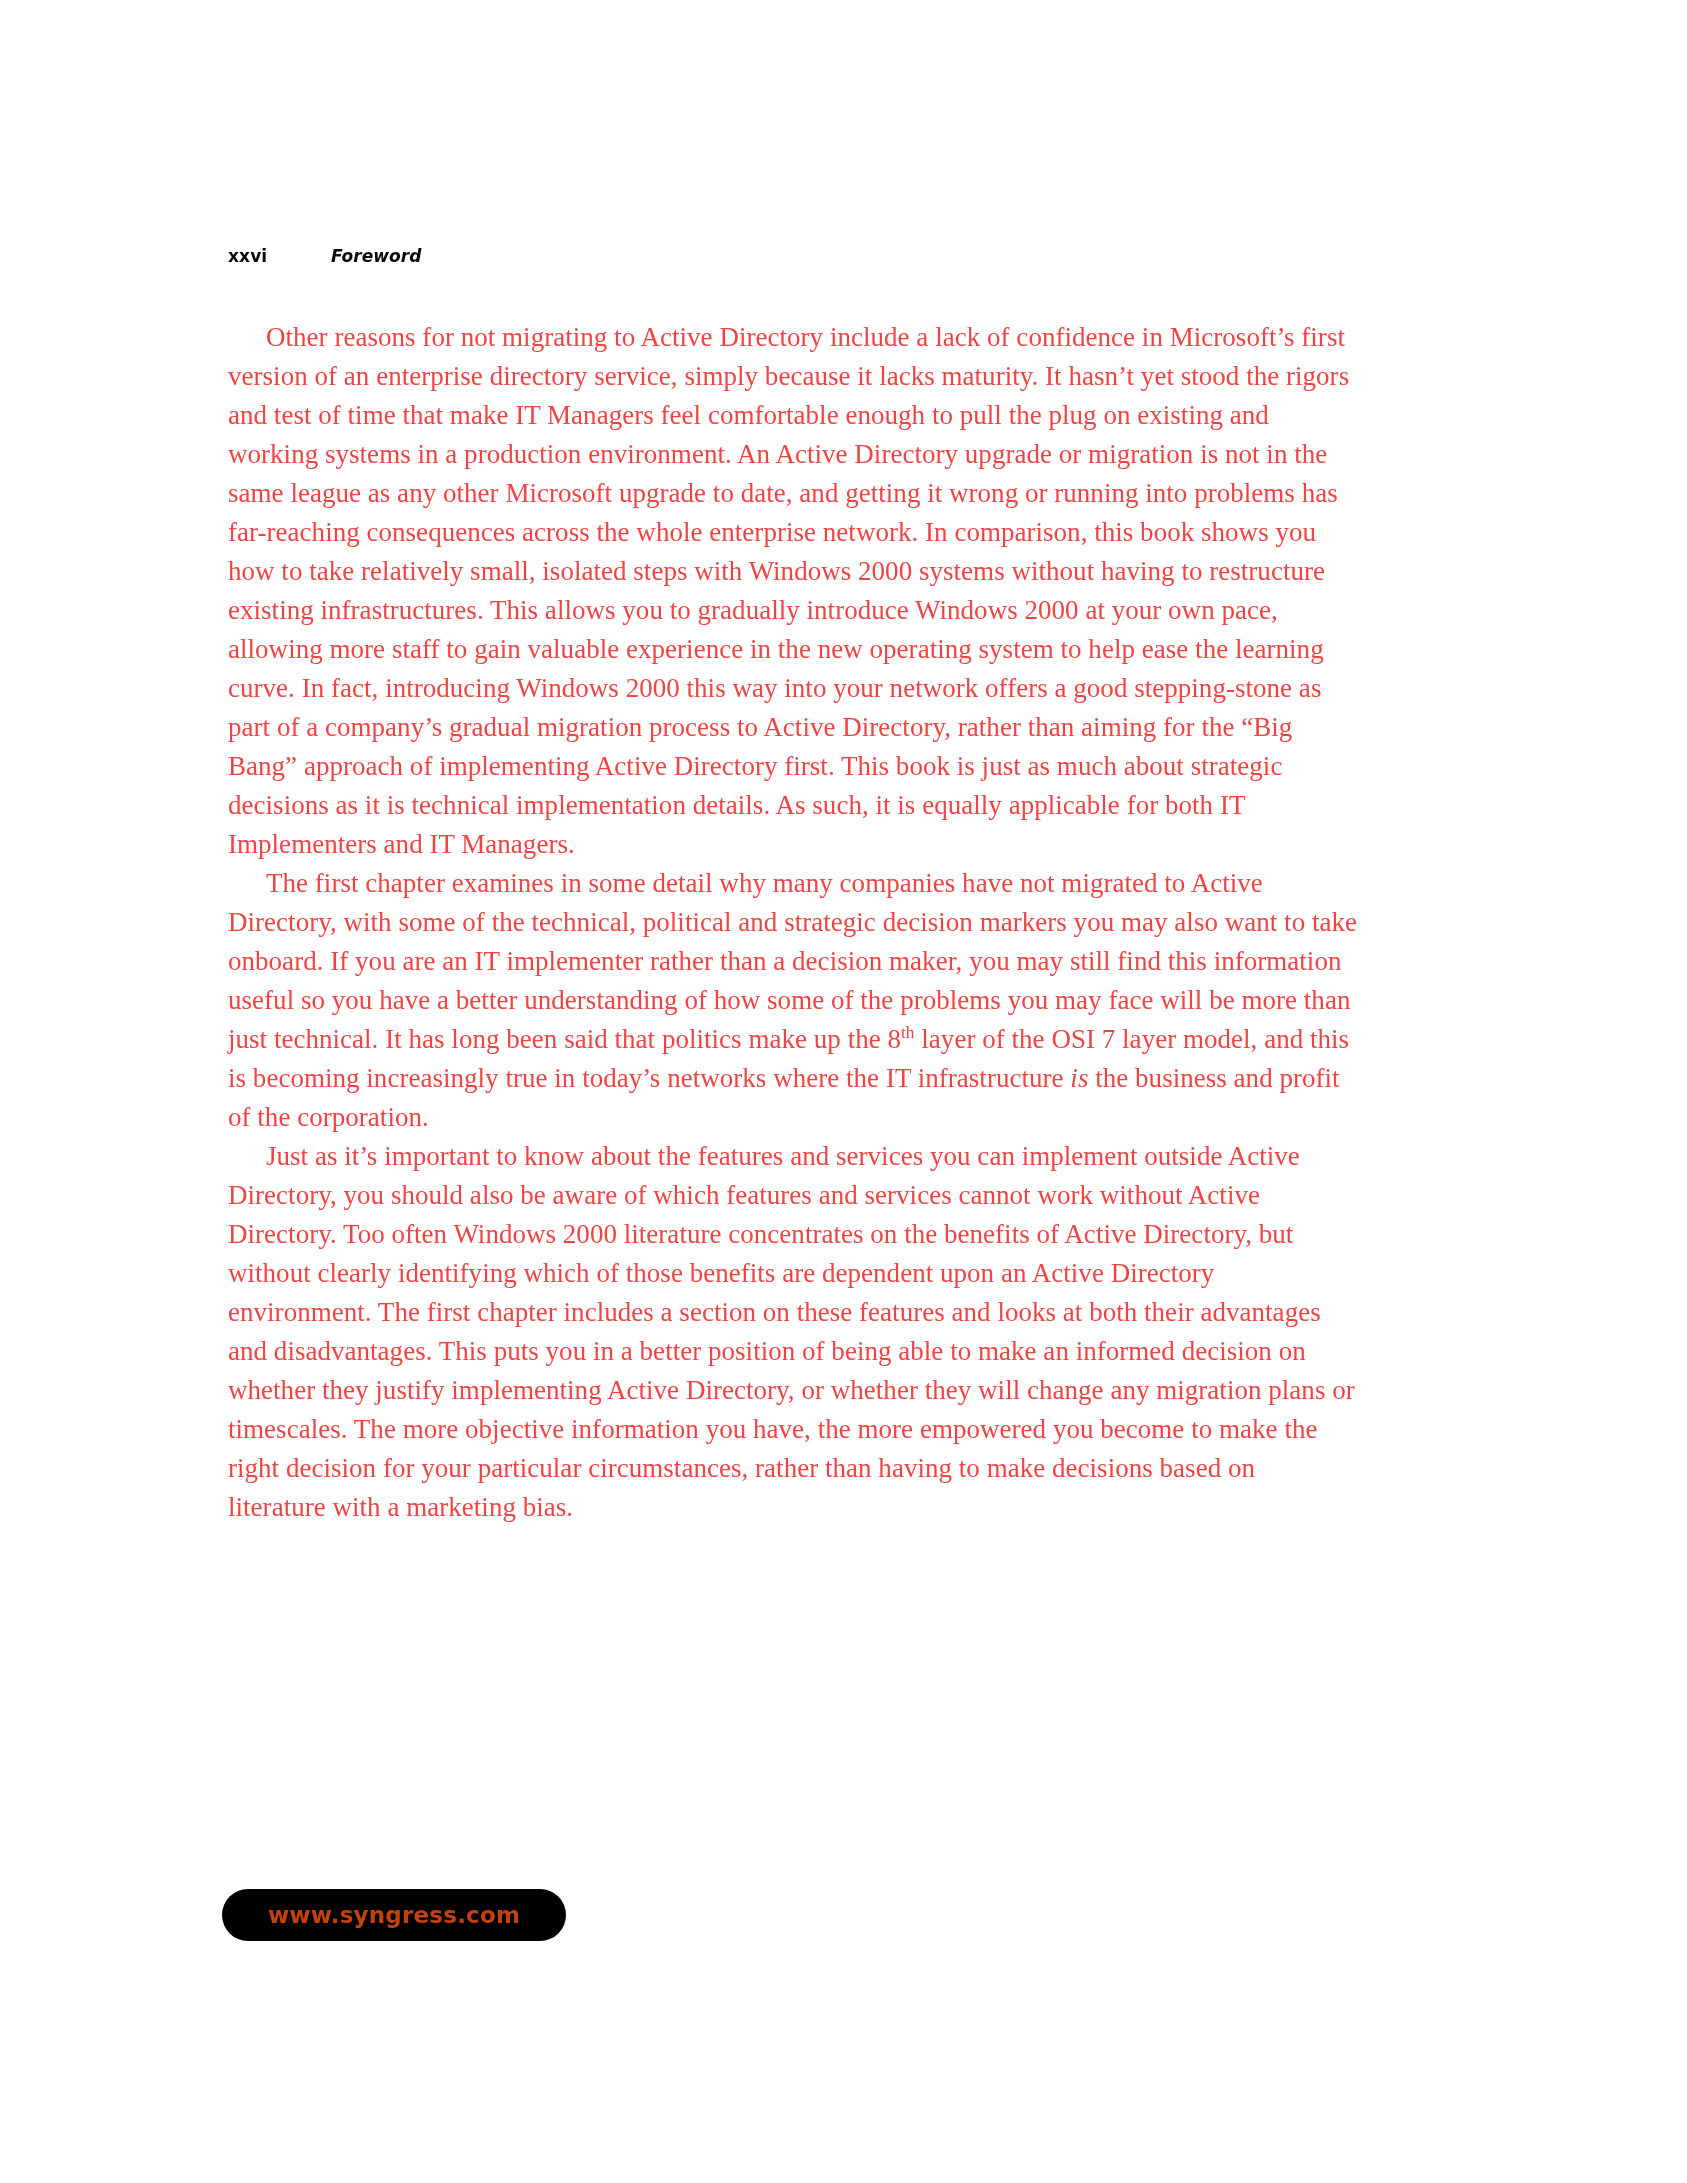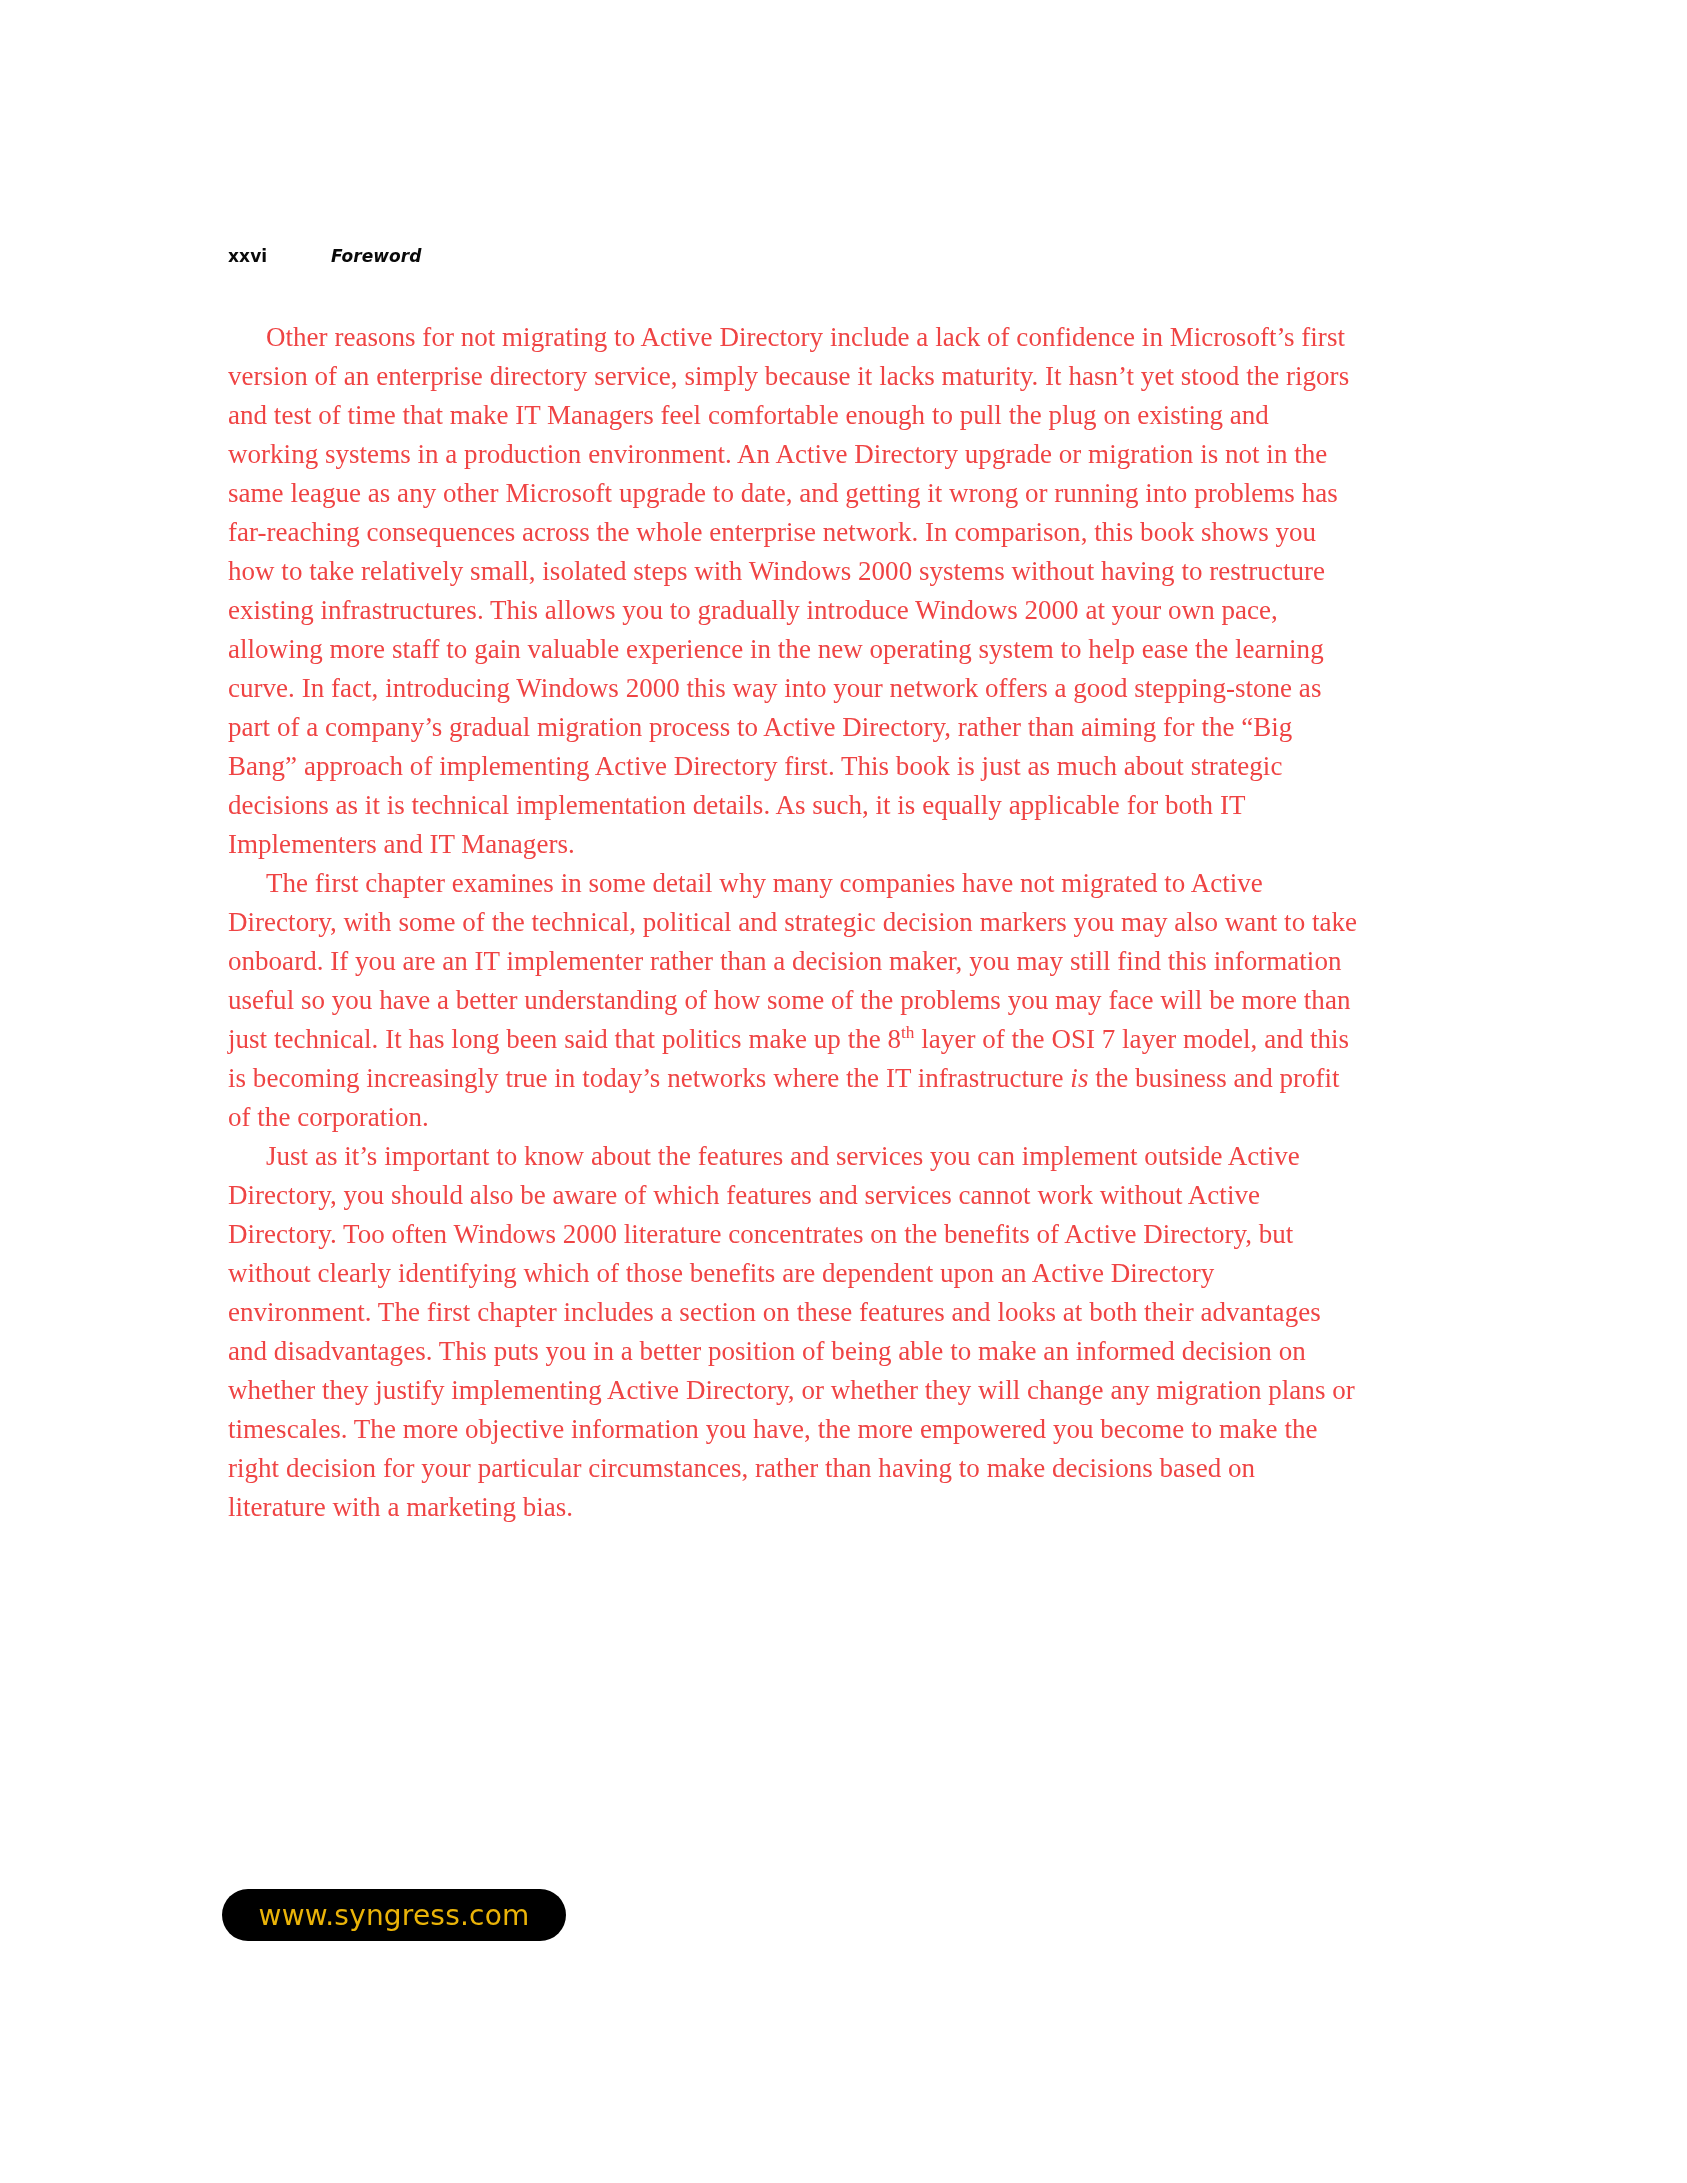--- a/index.html
+++ b/index.html
@@ -84,23 +84,23 @@
     width: 344px;
     height: 52px;
     background: #000000;
     border-radius: 26px;
     display: flex;
     align-items: center;
     justify-content: center;
   }
   .footer-badge span {
     font-family: "DejaVu Sans", sans-serif;
-    font-weight: normal;
-    font-size: 28px;
-    color: #eab308;
+    font-weight: bold;
+    font-size: 23px;
+    color: #c2410c;
     letter-spacing: 0.2px;
   }
 </style>
 </head>
 <body>
 
 <div class="page">
 
   <div class="runhead">
     <span class="folio">xxvi</span>

